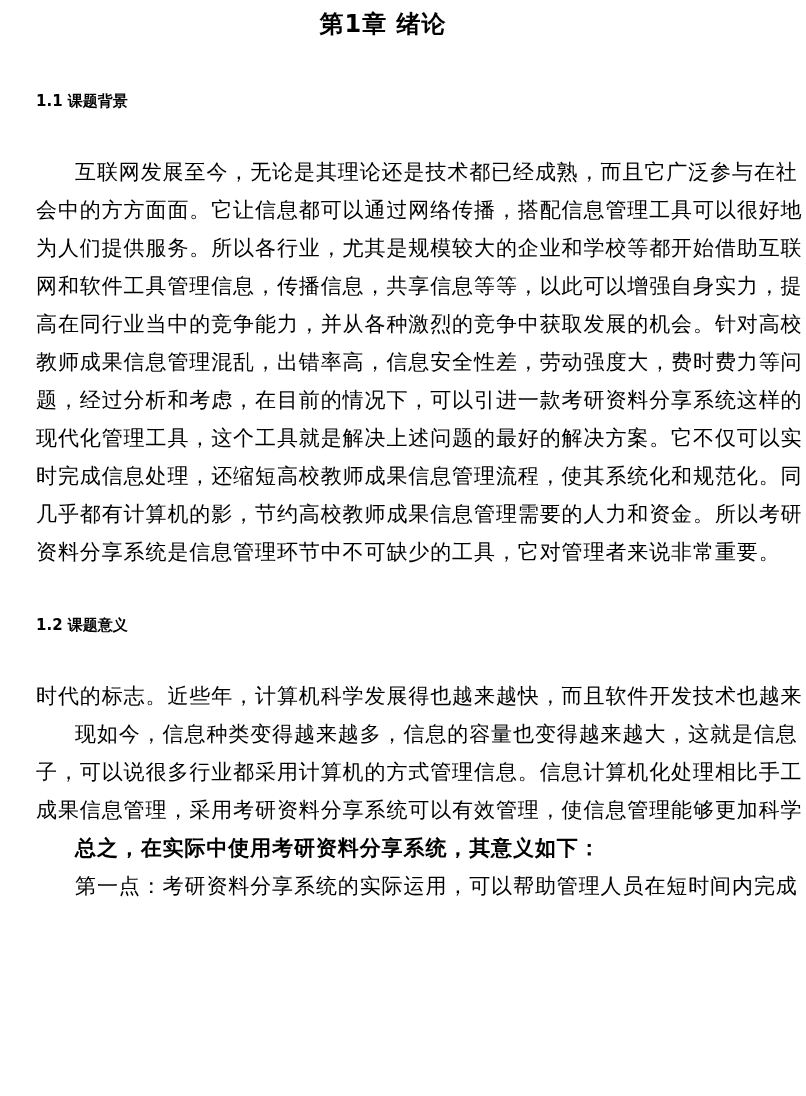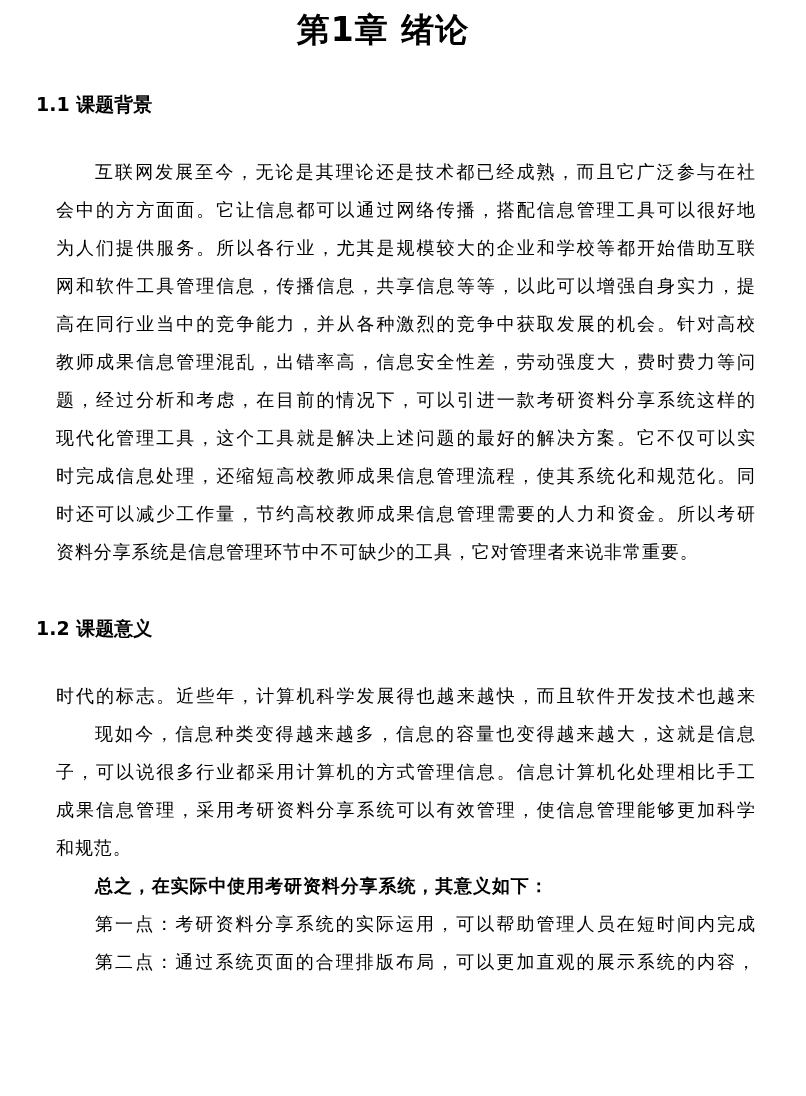--- a/index.html
+++ b/index.html
@@ -1,51 +1,49 @@
 <!DOCTYPE html>
 <html><head>
 <meta charset="utf-8">
 <style>
   html, body { margin: 0; padding: 0; background: #ffffff; }
   body { width: 806px; height: 1096px; overflow: hidden; position: relative;
          font-family: "DejaVu Serif", "Liberation Serif", serif; color: #000; }
   .chapter-title { position: absolute; top: 8px; left: 0; width: 766px; text-align: center;
-         font-size: 33px; font-weight: bold; font-family: "DejaVu Sans", sans-serif; letter-spacing: 1px; }
-  .section-title { position: absolute; left: 36px; font-size: 19px; font-weight: bold;
+         font-size: 24px; font-weight: bold; font-family: "DejaVu Sans", sans-serif; letter-spacing: 1px; }
+  .section-title { position: absolute; left: 36px; font-size: 15px; font-weight: bold;
          font-family: "DejaVu Sans", sans-serif; }
-  .para { position: absolute; left: 36px; width: 700px; font-size: 18px; line-height: 38px;
-          letter-spacing: 0.9px; text-align: justify; margin-left: 20px; }
+  .para { position: absolute; left: 36px; width: 700px; font-size: 21px; line-height: 38px;
+          letter-spacing: 0.9px; text-align: justify; }
   .line { display: block; white-space: nowrap; text-align-last: justify; text-align: justify; }
   .line.last { text-align-last: left; }
 </style>
 </head>
 <body>
 
 <div class="chapter-title">第1章 绪论</div>
 
 <div class="section-title" style="top:92px;">1.1  课题背景</div>
 
 <div class="para" style="top:153px;">
   <span class="line" style="padding-left:39px;">互联网发展至今，无论是其理论还是技术都已经成熟，而且它广泛参与在社</span>
   <span class="line">会中的方方面面。它让信息都可以通过网络传播，搭配信息管理工具可以很好地</span>
   <span class="line">为人们提供服务。所以各行业，尤其是规模较大的企业和学校等都开始借助互联</span>
   <span class="line">网和软件工具管理信息，传播信息，共享信息等等，以此可以增强自身实力，提</span>
   <span class="line">高在同行业当中的竞争能力，并从各种激烈的竞争中获取发展的机会。针对高校</span>
   <span class="line">教师成果信息管理混乱，出错率高，信息安全性差，劳动强度大，费时费力等问</span>
   <span class="line">题，经过分析和考虑，在目前的情况下，可以引进一款考研资料分享系统这样的</span>
   <span class="line">现代化管理工具，这个工具就是解决上述问题的最好的解决方案。它不仅可以实</span>
   <span class="line">时完成信息处理，还缩短高校教师成果信息管理流程，使其系统化和规范化。同</span>
-  <span class="line">时还可以减少工作量，节约高校教师成果信息管理需要的人力和资金。所以考研</span>
+  <span class="line">几乎都有计算机的影，节约高校教师成果信息管理需要的人力和资金。所以考研</span>
   <span class="line last">资料分享系统是信息管理环节中不可缺少的工具，它对管理者来说非常重要。</span>
 </div>
 
 <div class="section-title" style="top:616px;">1.2  课题意义</div>
 
 <div class="para" style="top:677px;">
   <span class="line">时代的标志。近些年，计算机科学发展得也越来越快，而且软件开发技术也越来</span>
   <span class="line" style="padding-left:39px;">现如今，信息种类变得越来越多，信息的容量也变得越来越大，这就是信息</span>
   <span class="line">子，可以说很多行业都采用计算机的方式管理信息。信息计算机化处理相比手工</span>
   <span class="line">成果信息管理，采用考研资料分享系统可以有效管理，使信息管理能够更加科学</span>
-  <span class="line last">和规范。</span>
   <span class="line last" style="padding-left:39px;font-weight:bold;">总之，在实际中使用考研资料分享系统，其意义如下：</span>
   <span class="line" style="padding-left:39px;">第一点：考研资料分享系统的实际运用，可以帮助管理人员在短时间内完成</span>
-  <span class="line" style="padding-left:39px;">第二点：通过系统页面的合理排版布局，可以更加直观的展示系统的内容，</span>
 </div>
 
 </body></html>

